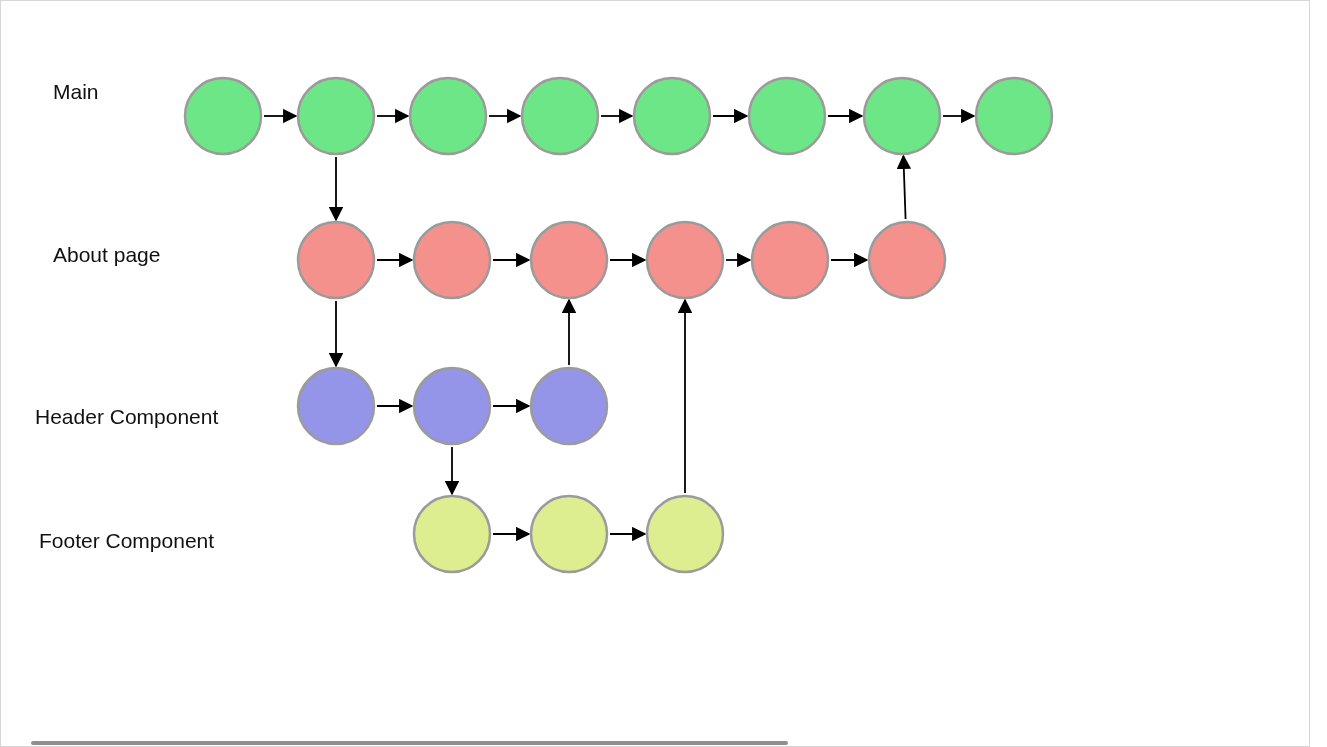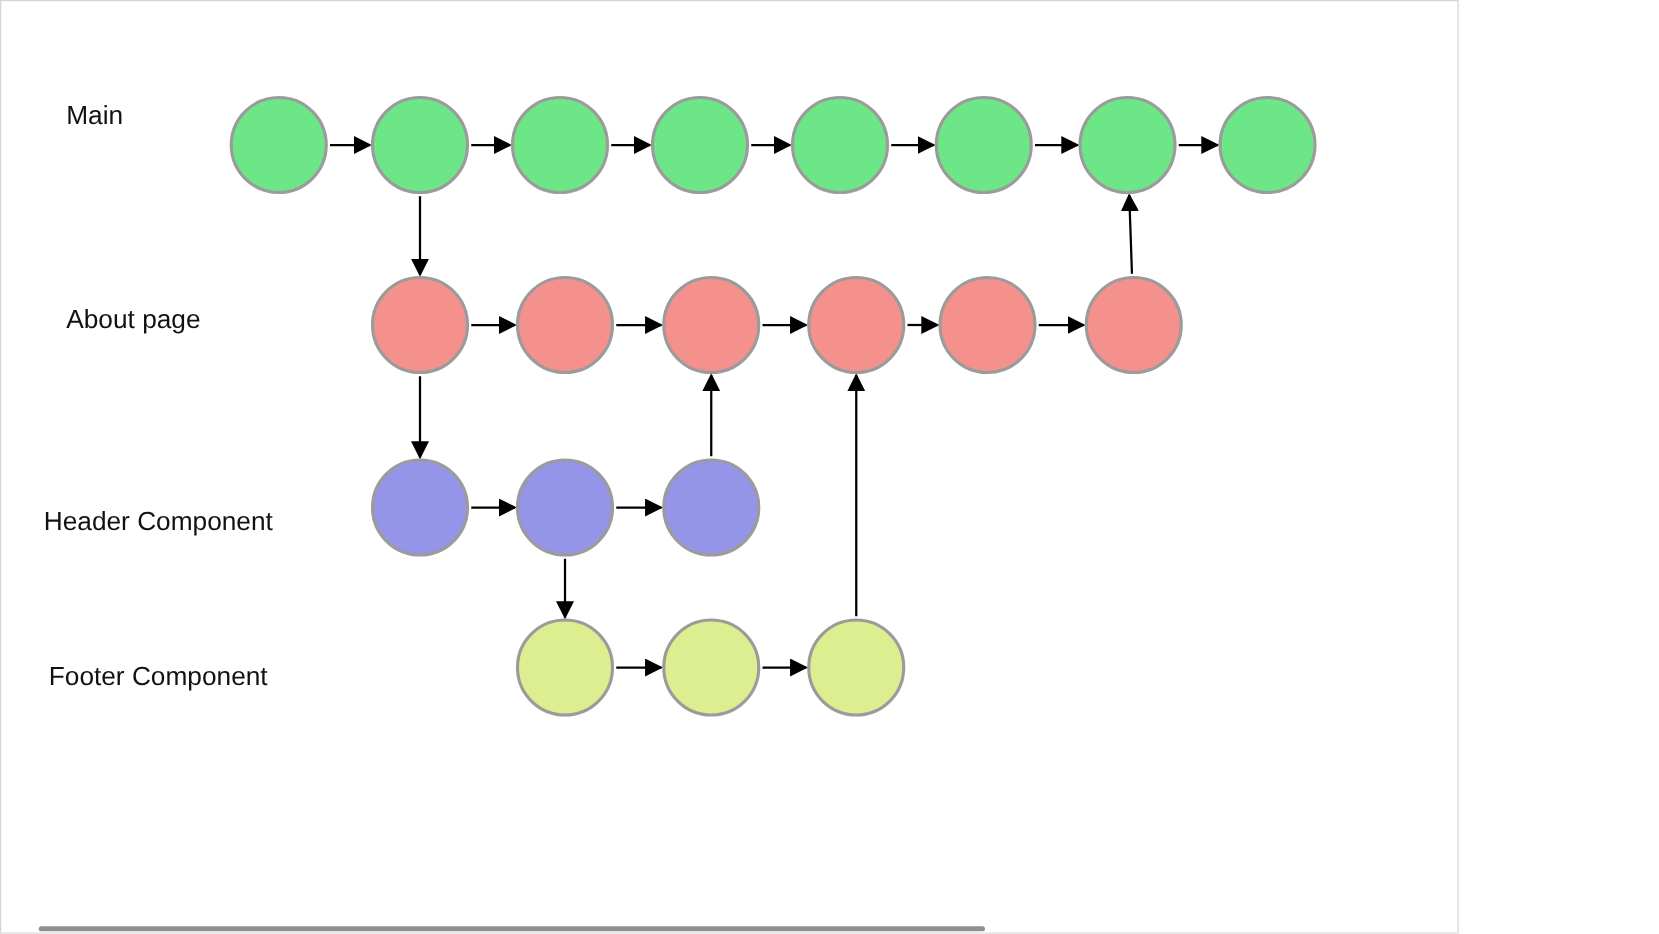--- a/index.html
+++ b/index.html
@@ -3,21 +3,21 @@
 <meta charset="utf-8">
 <style>
   html, body {
     margin: 0;
     padding: 0;
     background: #ffffff;
     font-family: "Liberation Sans", sans-serif;
   }
   .canvas {
     position: relative;
-    width: 1167px;
+    width: 1310px;
     height: 747px;
     box-sizing: border-box;
     background: #ffffff;
     border: 1px solid #d6d6d6;
     overflow: hidden;
   }
   svg {
     position: absolute;
     top: 0;
     left: 0;

